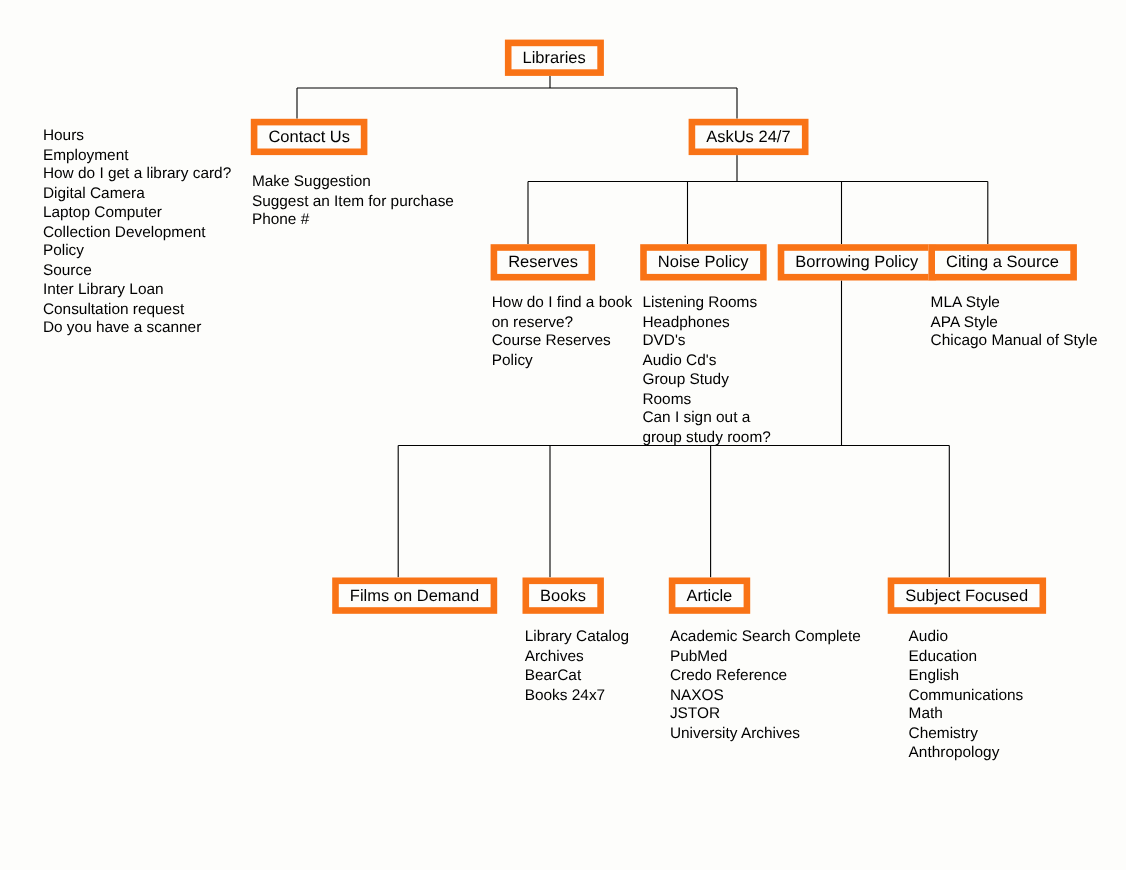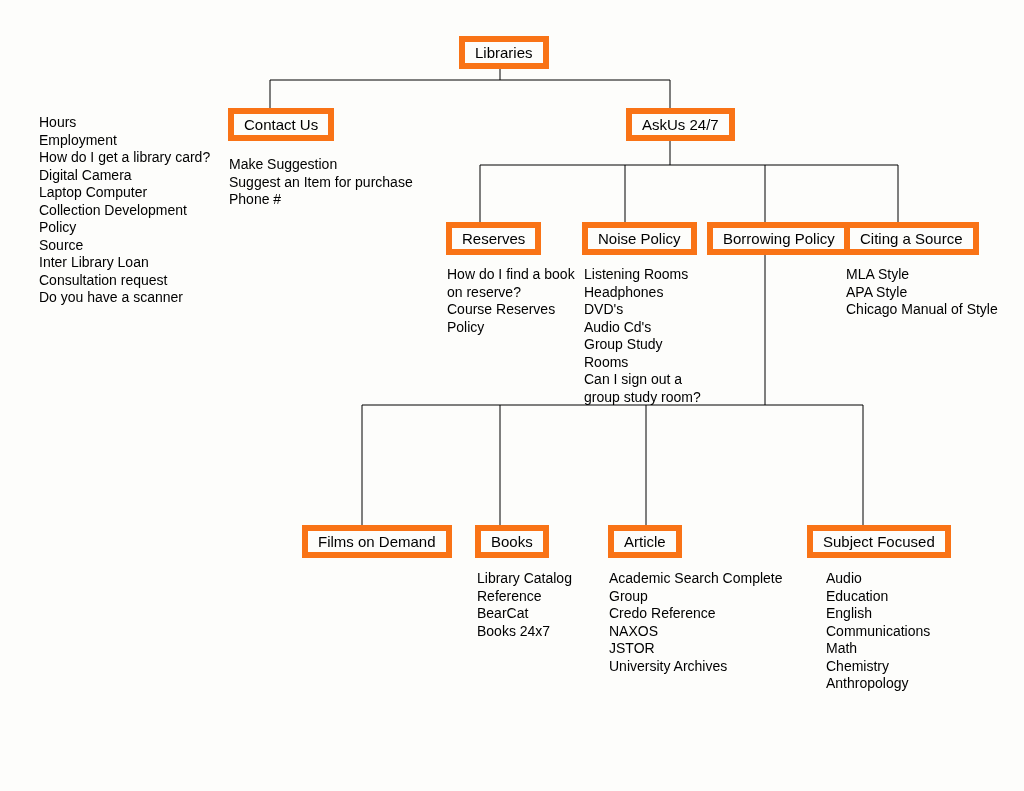--- a/index.html
+++ b/index.html
@@ -140,31 +140,31 @@
 
   <div class="box" style="left:302px; top:525px;">
     <span>Films on Demand</span>
   </div>
 
   <div class="box" style="left:475px; top:525px;">
     <span>Books</span>
   </div>
   <div class="list" style="left:477px; top:570px; width:120px;">
     <div>Library Catalog</div>
-    <div>Reference</div>
+    <div>Archives</div>
     <div>BearCat</div>
     <div>Books 24x7</div>
   </div>
 
   <div class="box" style="left:608px; top:525px;">
     <span>Article</span>
   </div>
   <div class="list" style="left:609px; top:570px; width:180px;">
     <div>Academic Search Complete</div>
-    <div>Group</div>
+    <div>PubMed</div>
     <div>Credo Reference</div>
     <div>NAXOS</div>
     <div>JSTOR</div>
     <div>University Archives</div>
   </div>
 
   <div class="box" style="left:807px; top:525px;">
     <span>Subject Focused</span>
   </div>
   <div class="list" style="left:826px; top:570px; width:140px;">

